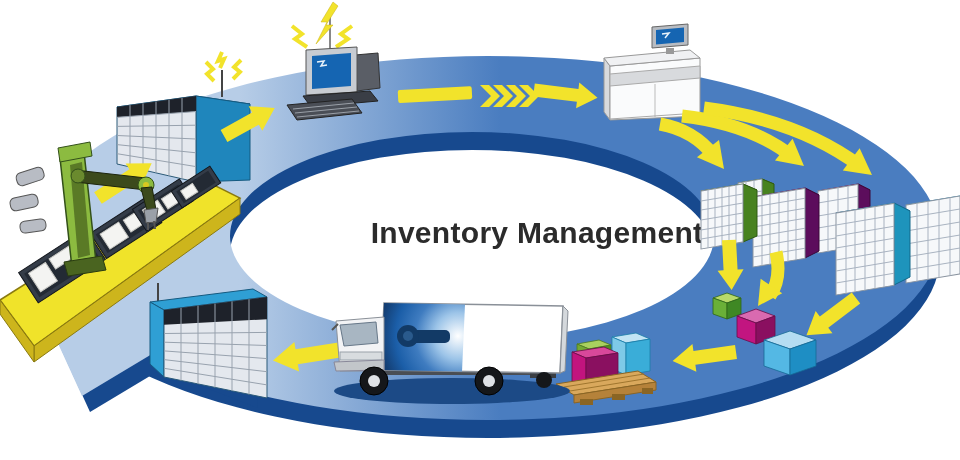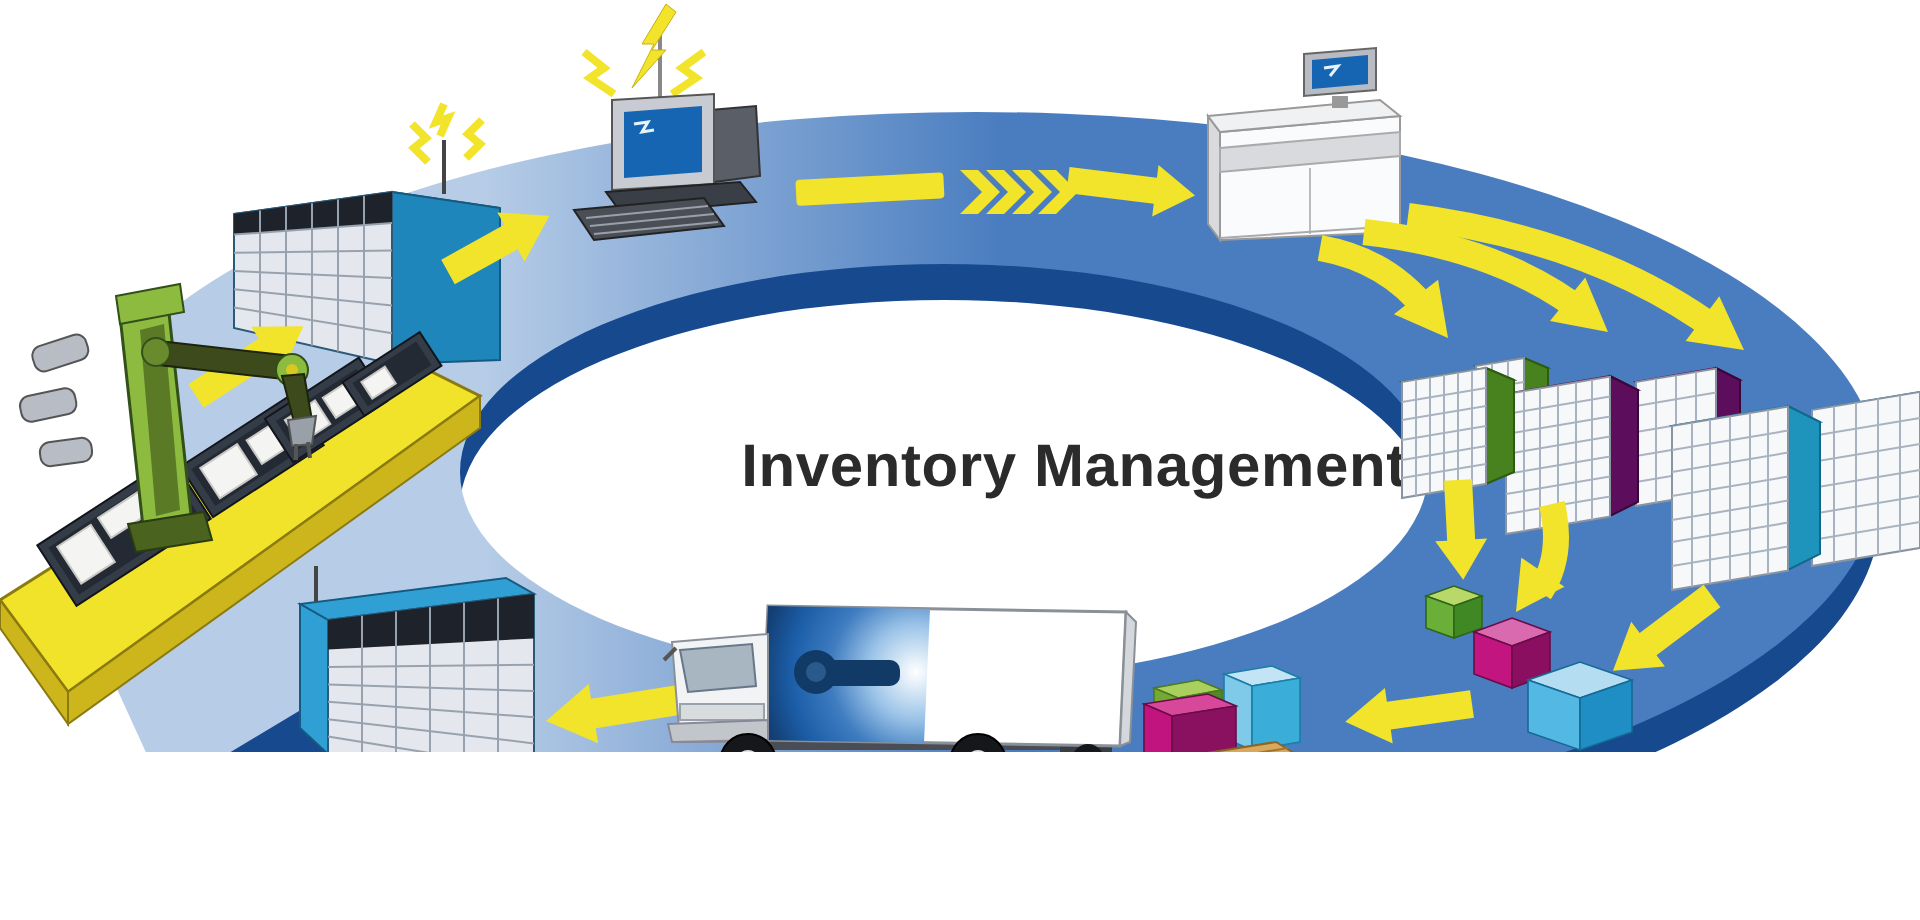--- a/index.html
+++ b/index.html
@@ -1,16 +1,16 @@
 <!DOCTYPE html>
 <html><head>
 <meta charset="utf-8">
 <style>
   html,body{margin:0;padding:0;background:#fff;}
-  #stage{position:relative;width:960px;height:376px;background:#ffffff;overflow:hidden;
+  #stage{position:relative;width:960px;height:460px;background:#ffffff;overflow:hidden;
          font-family:"Liberation Sans",sans-serif;}
   svg{display:block}
   .yl{fill:#f2e32b}
   .ylc{stroke:#f2e32b;stroke-width:13;fill:none}
   .spark{stroke:#f2e32b;stroke-width:4;fill:none;stroke-linejoin:miter}
   .rackface{fill:#f6f8fa;stroke:#8a94a0;stroke-width:1}
   .gridline{stroke:#a8b2c0;stroke-width:1}
   .cabface{fill:#e4e8ee;stroke:#2b5a78;stroke-width:1}
   .cabgrid{stroke:#98a2ae;stroke-width:1}
   .cabdark{fill:#1e222a}

